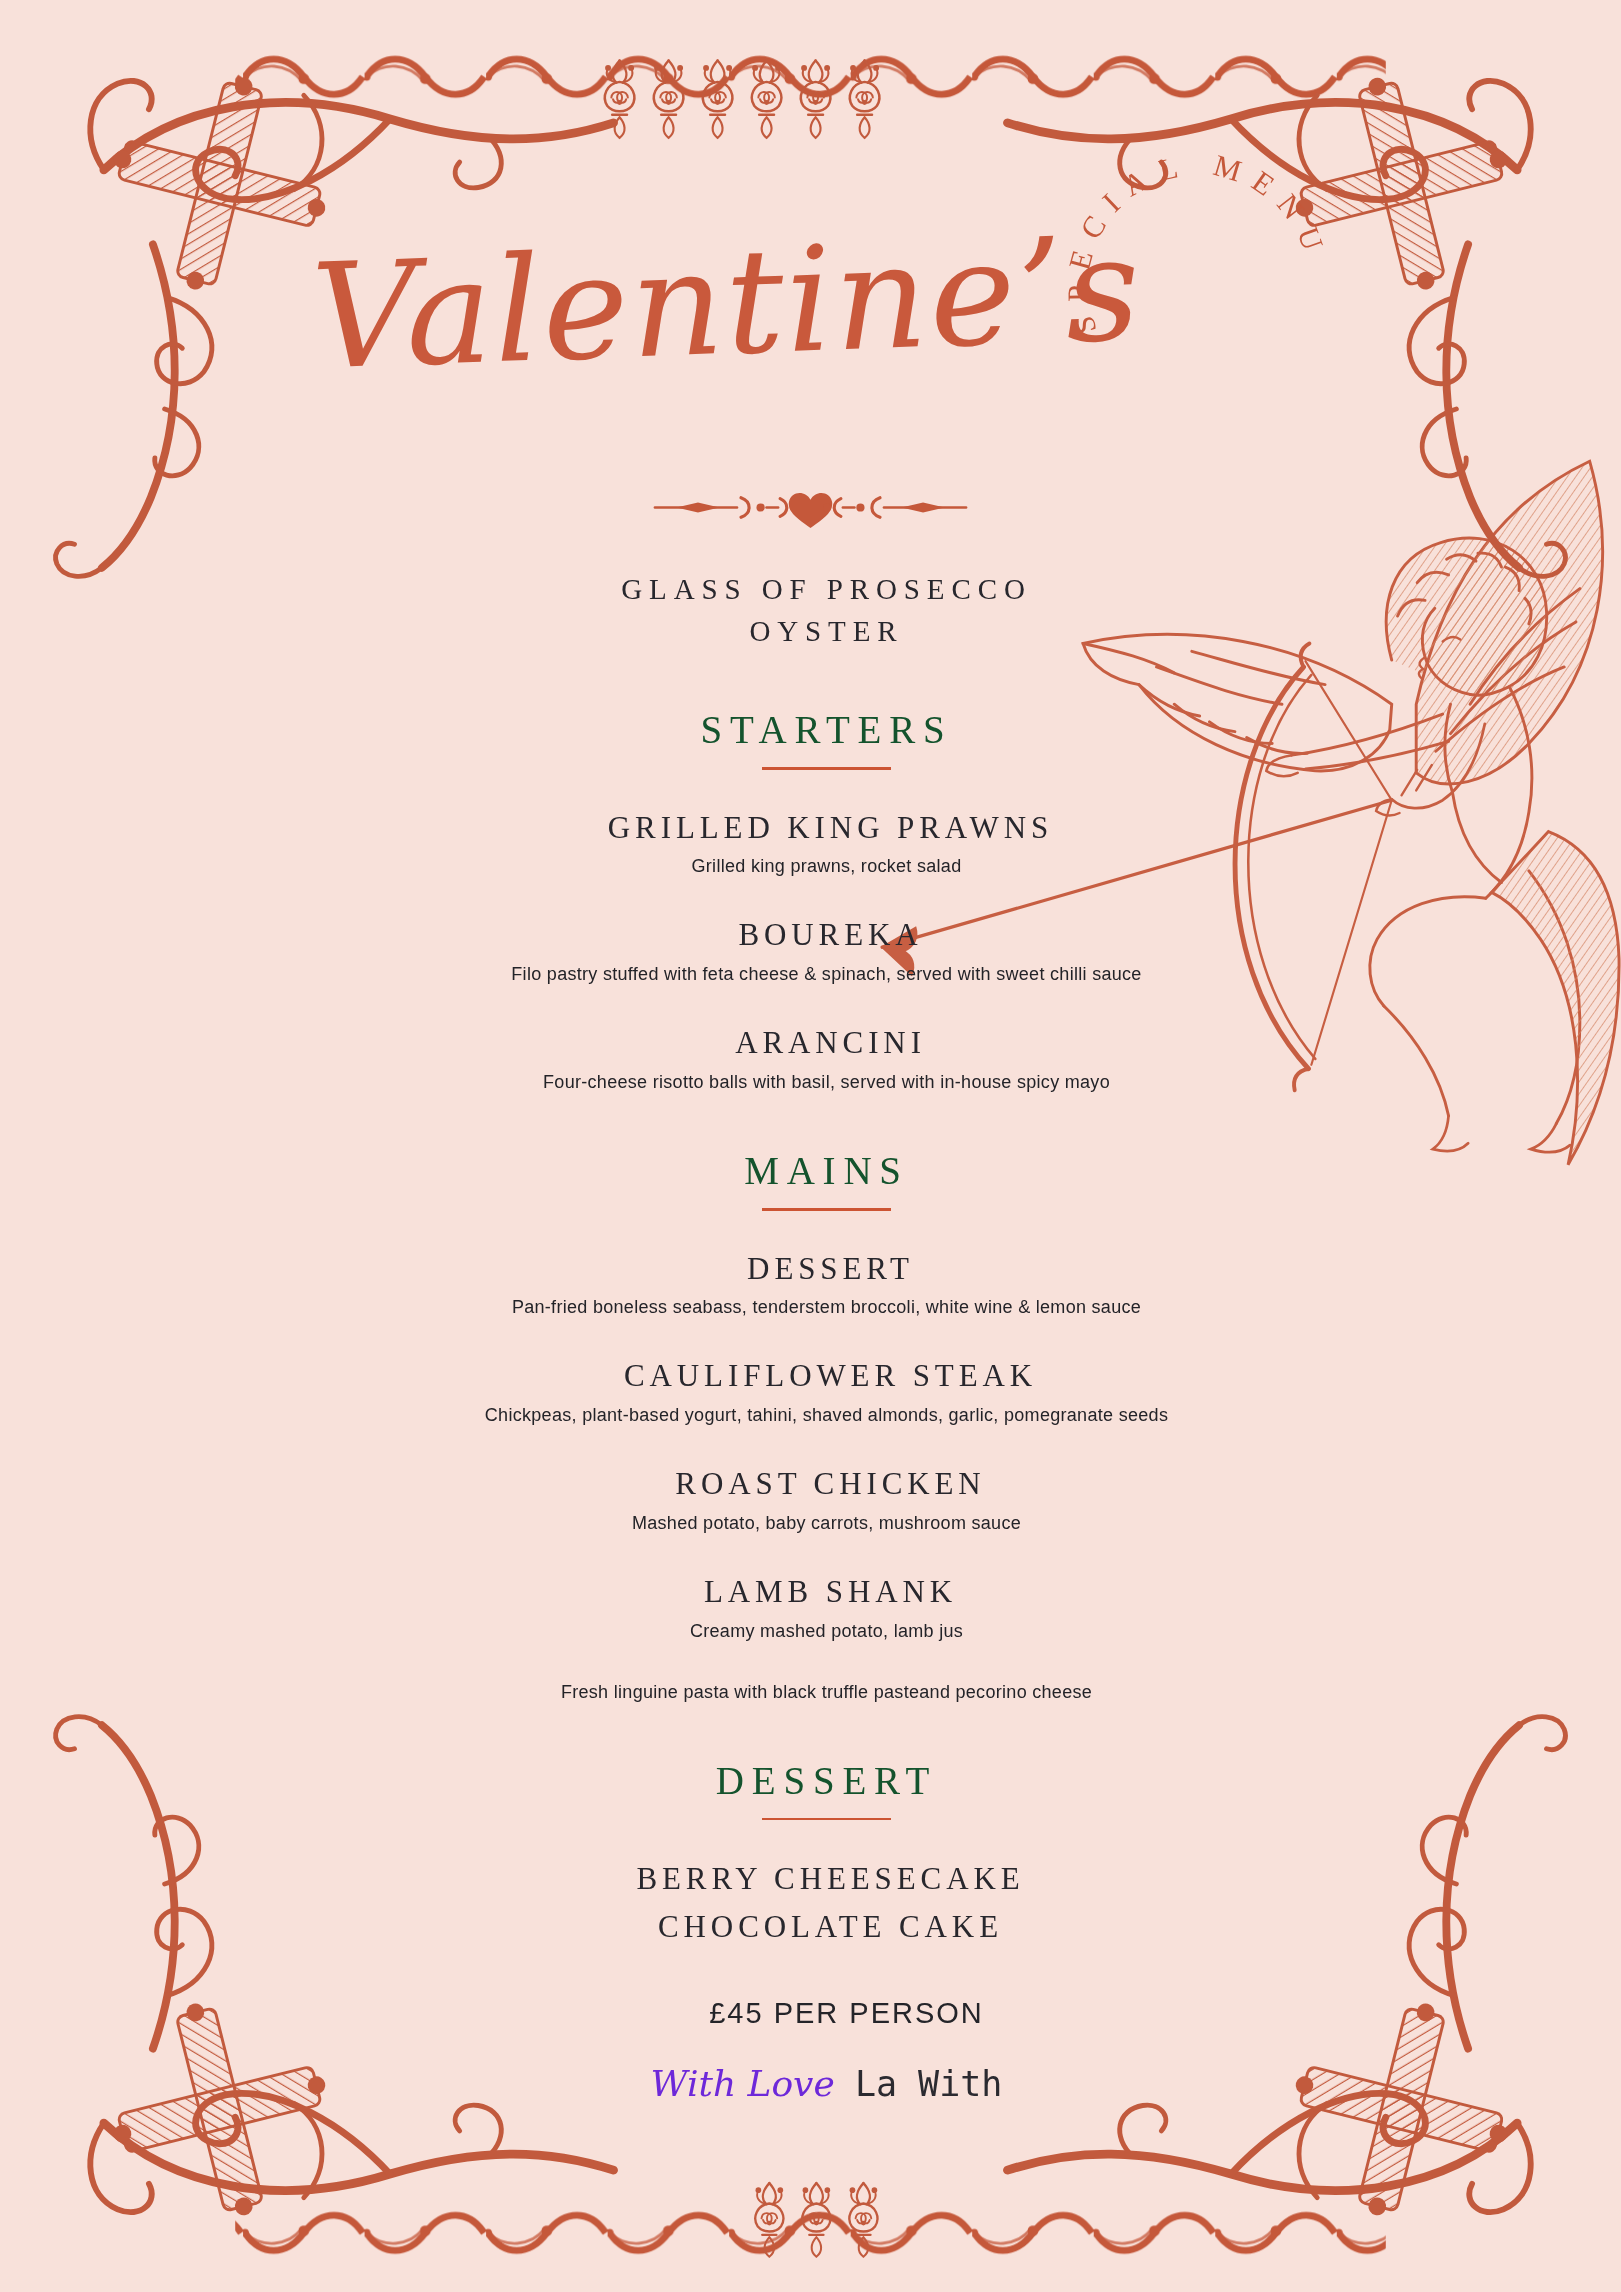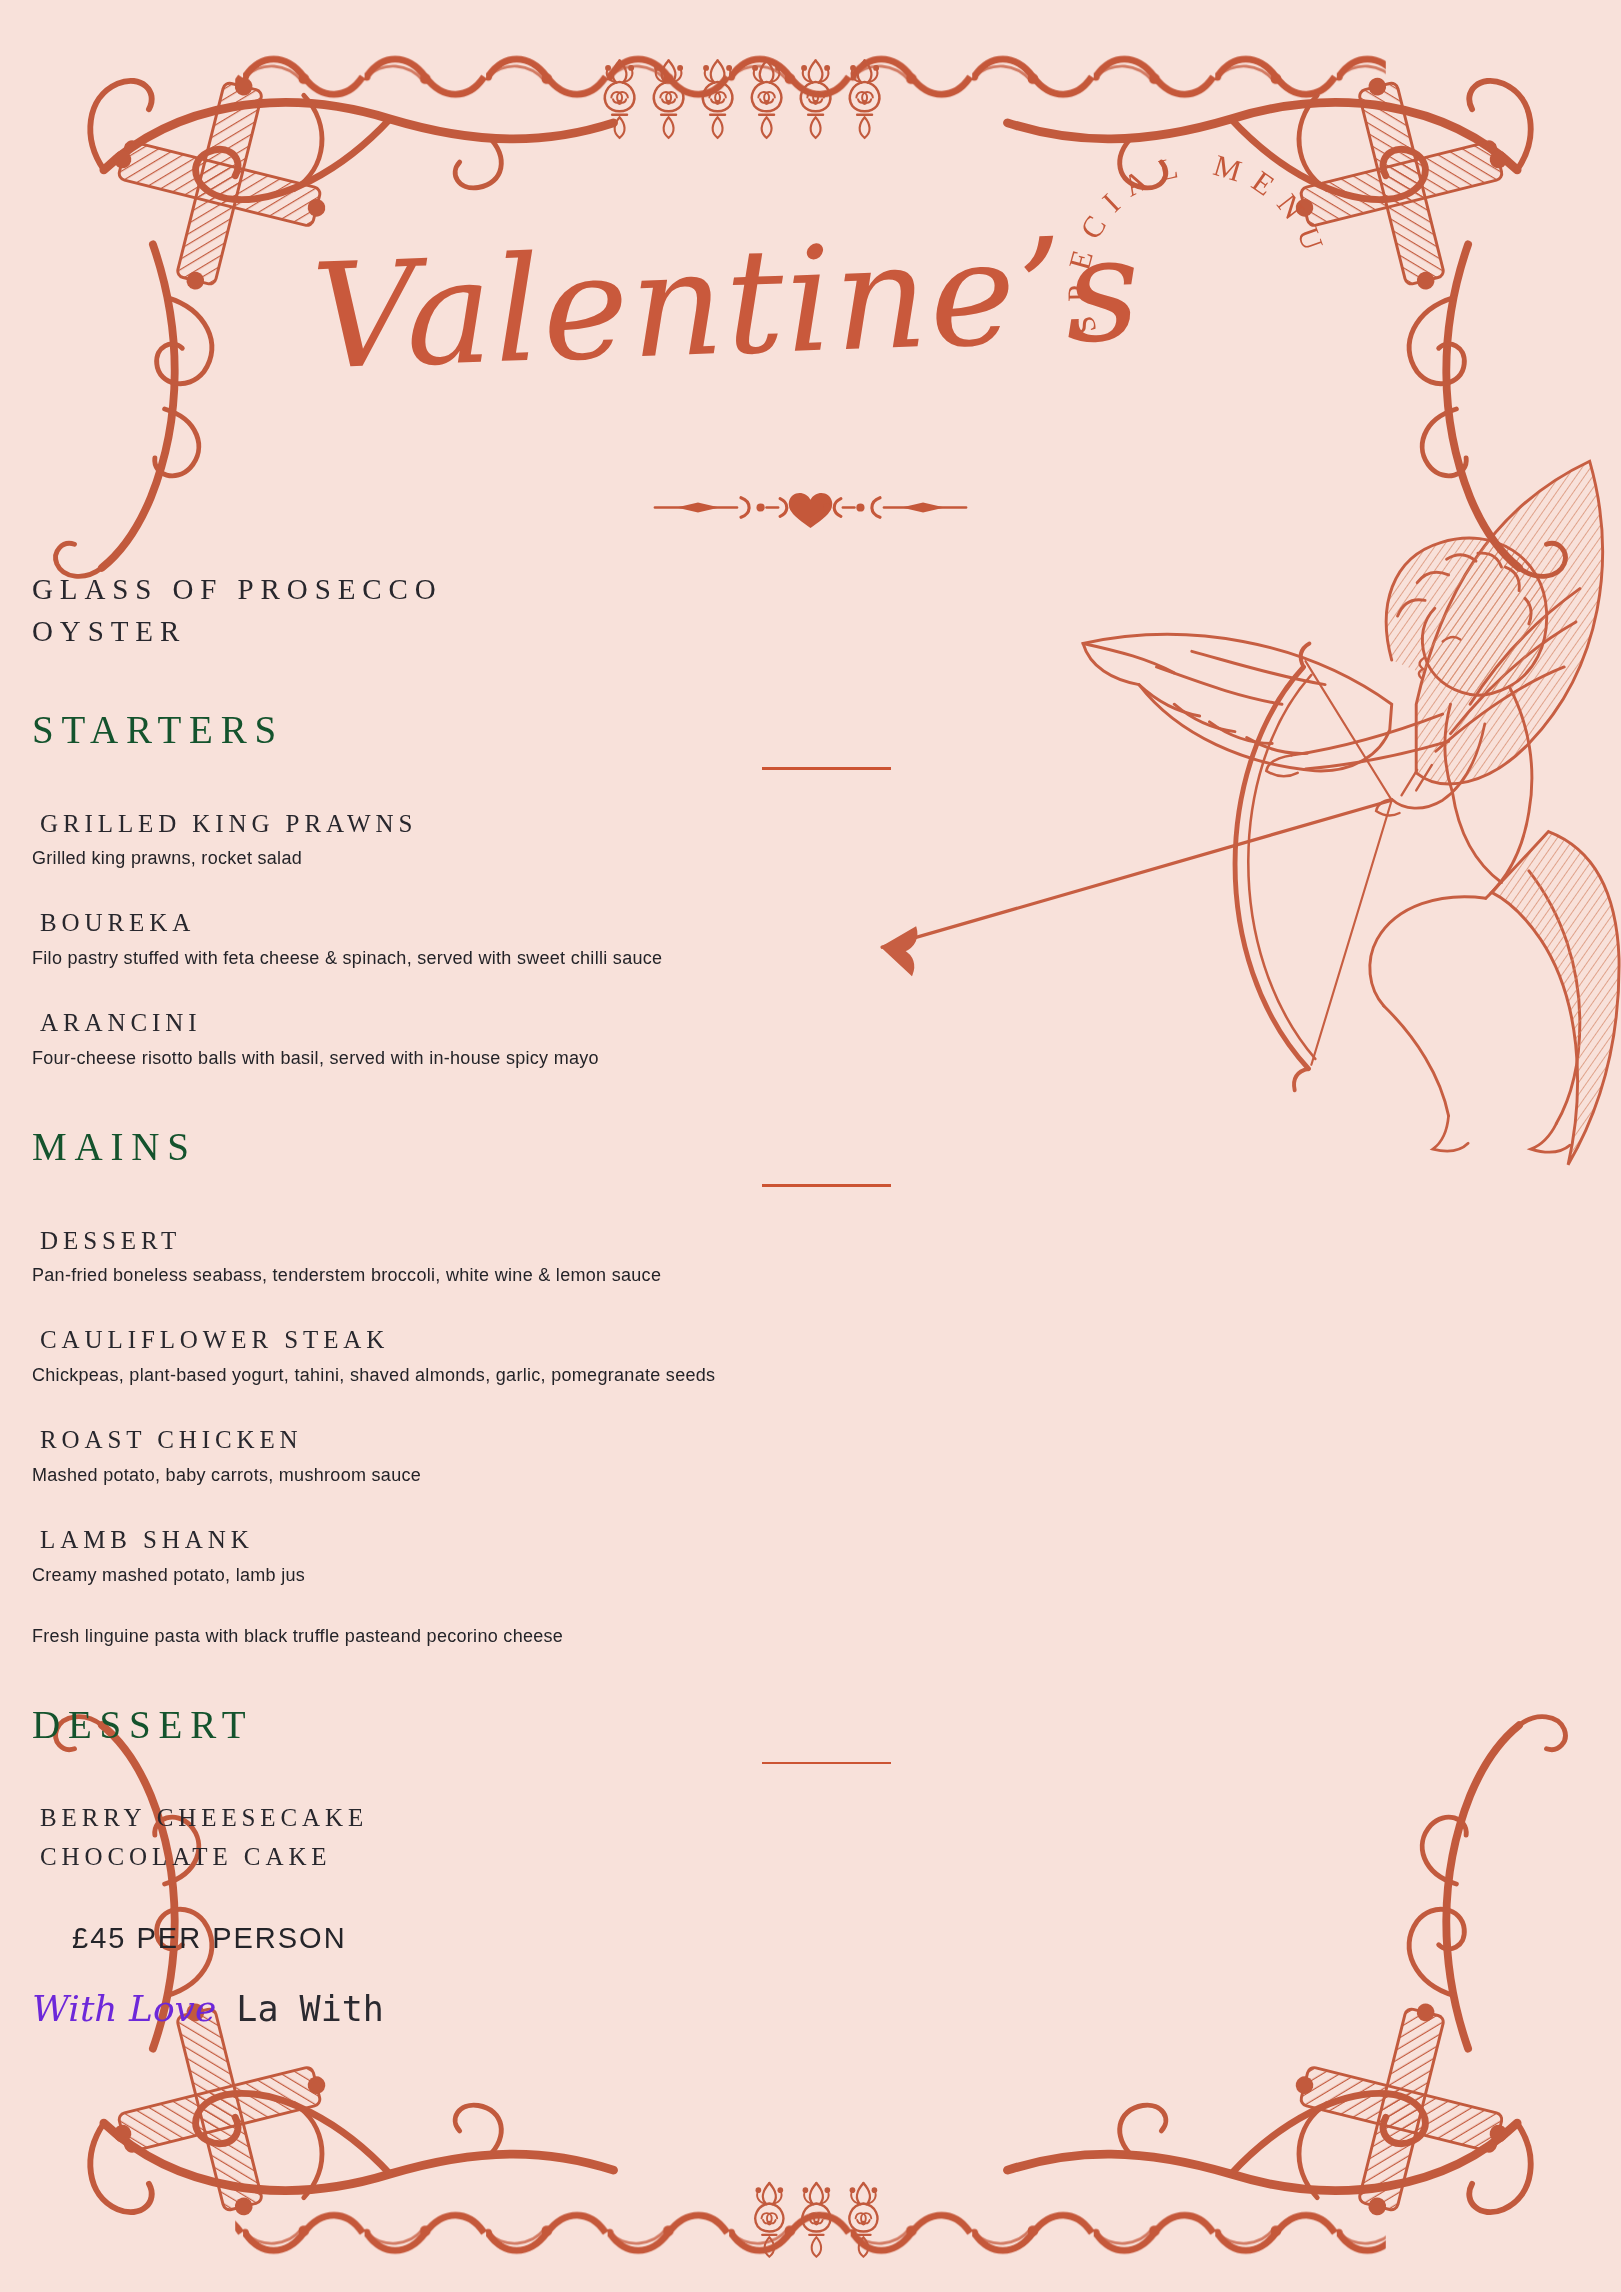--- a/index.html
+++ b/index.html
@@ -20,27 +20,27 @@
   }
 
   
   #badge{left:1062px;top:145px;z-index:3;}
   #divider{left:649px;top:480px;z-index:3;}
   #frame{left:0;top:0;z-index:2;pointer-events:none;}
   #cupid{left:843px;top:410px;z-index:1;opacity:.95;}
 
   
   #menu-col{
-    left:0;right:0;top:568px;z-index:5;color:#2b2a30;margin-left:32px;
+    left:0;right:0;top:568px;text-align:center;z-index:5;color:#2b2a30;margin-left:32px;
   }
   .intro{font-size:29px;letter-spacing:6.9px;line-height:1.45;color:#28272d;}
   .heading{font-size:39px;letter-spacing:7.8px;margin-top:55px;color:#14532d;}
   .rule{width:129px;height:2.9px;background:#cc5433;margin:14.7px auto 0;}
   .dish{margin-top:40px;}
-  .dish-name{font-size:25px;letter-spacing:4.9px;color:#28272d;padding-left:8px;}
+  .dish-name{font-size:31px;letter-spacing:4.9px;color:#28272d;padding-left:8px;}
   .dish-desc{font-size:18px;letter-spacing:0.3px;margin-top:10.8px;color:#232328;}
   .dessert-list{margin-top:35px;line-height:1.55;}
   .price{margin-top:45px;font-size:29px;letter-spacing:2px;color:#242429;padding-left:40px;}
   .signature{margin-top:33px;}
   .sig-script{font-family:"DejaVu Serif",serif;font-style:italic;font-size:36px;color:#6d28d9;}
   .sig-brand{font-family:"DejaVu Sans Mono",monospace;font-size:35px;color:#2b2a30;margin-left:15.7px;}
 </style>
 </head>
 <body>
 

